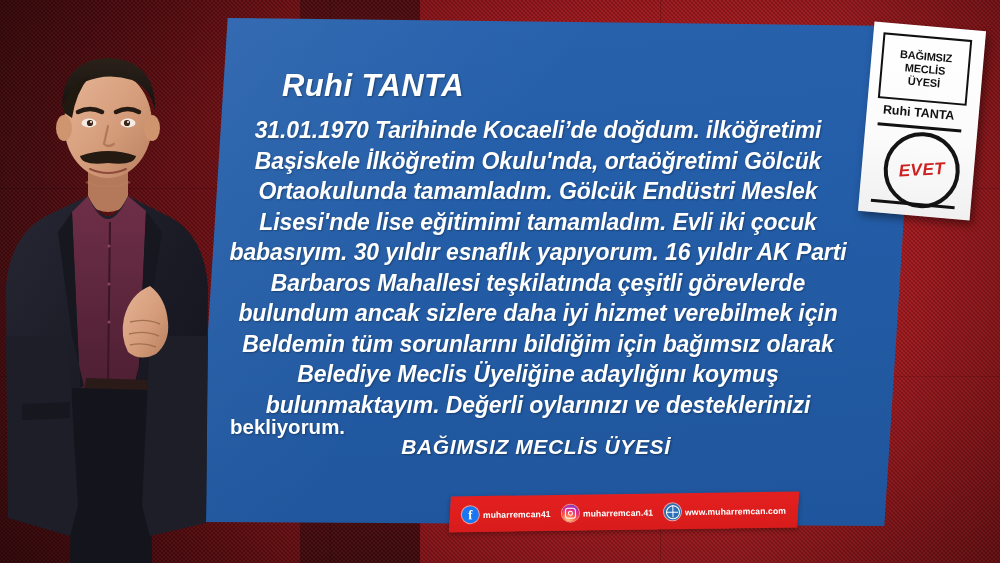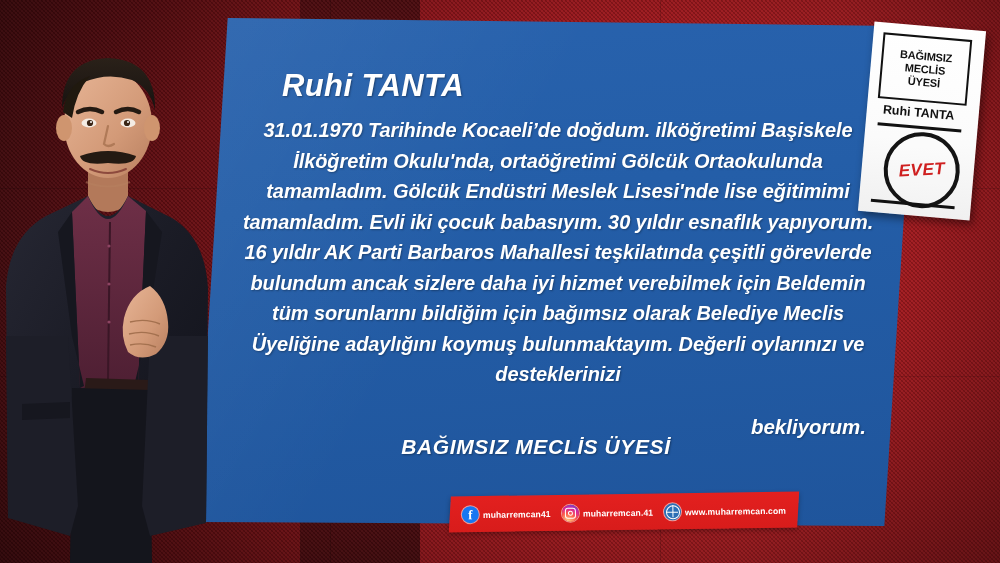--- a/index.html
+++ b/index.html
@@ -95,41 +95,40 @@
     top: 38px;
     font-size: 31px;
     font-weight: bold;
     font-style: italic;
     letter-spacing: .4px;
     text-shadow: 1px 1px 2px rgba(0,0,0,.35);
     white-space: nowrap;
   }
   .bio {
     position: absolute;
-    left: 24px;
+    left: 4px;
     top: 85px;
     width: 648px;
-    font-size: 20px;
+    font-size: 23px;
     line-height: 30.5px;
     font-weight: bold;
     font-style: italic;
     text-align: center;
     text-shadow: 1px 1px 2px rgba(0,0,0,.30);
     letter-spacing: -0.1px;
   }
   .bio-last {
     position: absolute;
     left: 8px;
     top: 382px;
     width: 648px;
     font-size: 20.5px;
     line-height: 30.5px;
     font-weight: bold;
-    font-style: italic;
-    text-align: right;
+    text-align: left;
     padding-left: 12px;
     box-sizing: border-box;
     text-shadow: 1px 1px 2px rgba(0,0,0,.30);
   }
   .tagline {
     position: absolute;
     left: 0;
     top: 405px;
     width: 652px;
     text-align: center;

